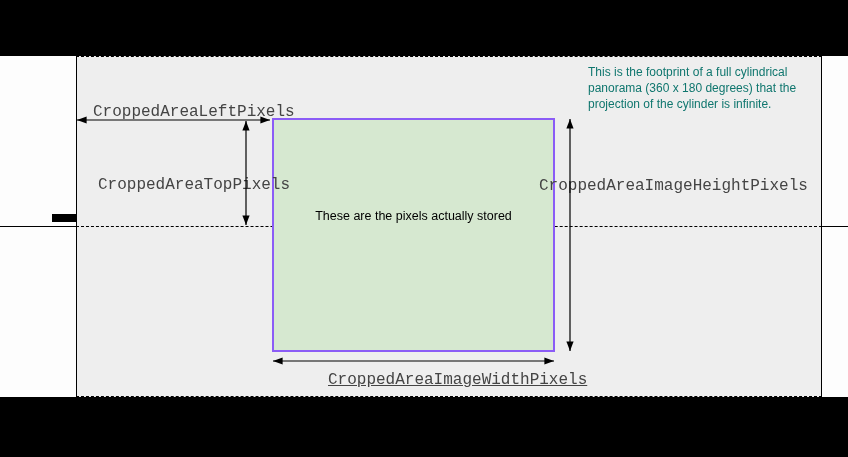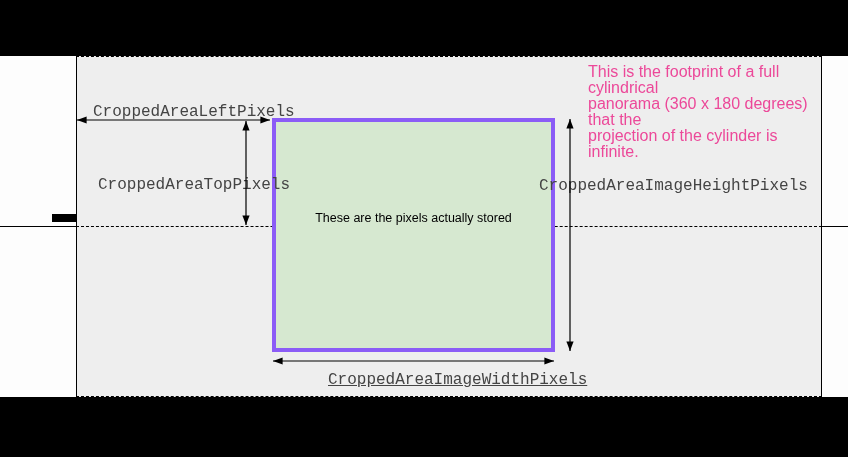--- a/index.html
+++ b/index.html
@@ -33,32 +33,32 @@
   
   .equator-solid{position:absolute;height:0;border-top:1px solid #000;}
 
   
   #origin-marker{position:absolute;left:52px;top:214px;width:24px;height:8px;background:#000;}
 
   
   #green-box{
     position:absolute;left:272px;top:118px;width:283px;height:234px;
     background:#d6e8d0;
-    border:4px solid #8b5cf6;
+    border:2px solid #8b5cf6;
     box-sizing:border-box;
   }
   #green-box .box-text{
     position:absolute;left:0;right:0;top:88px;
     text-align:center;font-size:12.5px;color:#000;line-height:16px;
   }
 
   
   #note{
     position:absolute;left:588px;top:64px;width:240px;
-    font-size:16px;color:#ec4899;line-height:16px;
+    font-size:12px;color:#0f766e;line-height:16px;
   }
 
   .mono-label{
     position:absolute;
     font-family:"Liberation Mono", monospace;
     font-size:16px;color:#444;white-space:nowrap;
   }
 
   svg.arrows{position:absolute;left:0;top:0;width:848px;height:457px;pointer-events:none;}
 </style>

